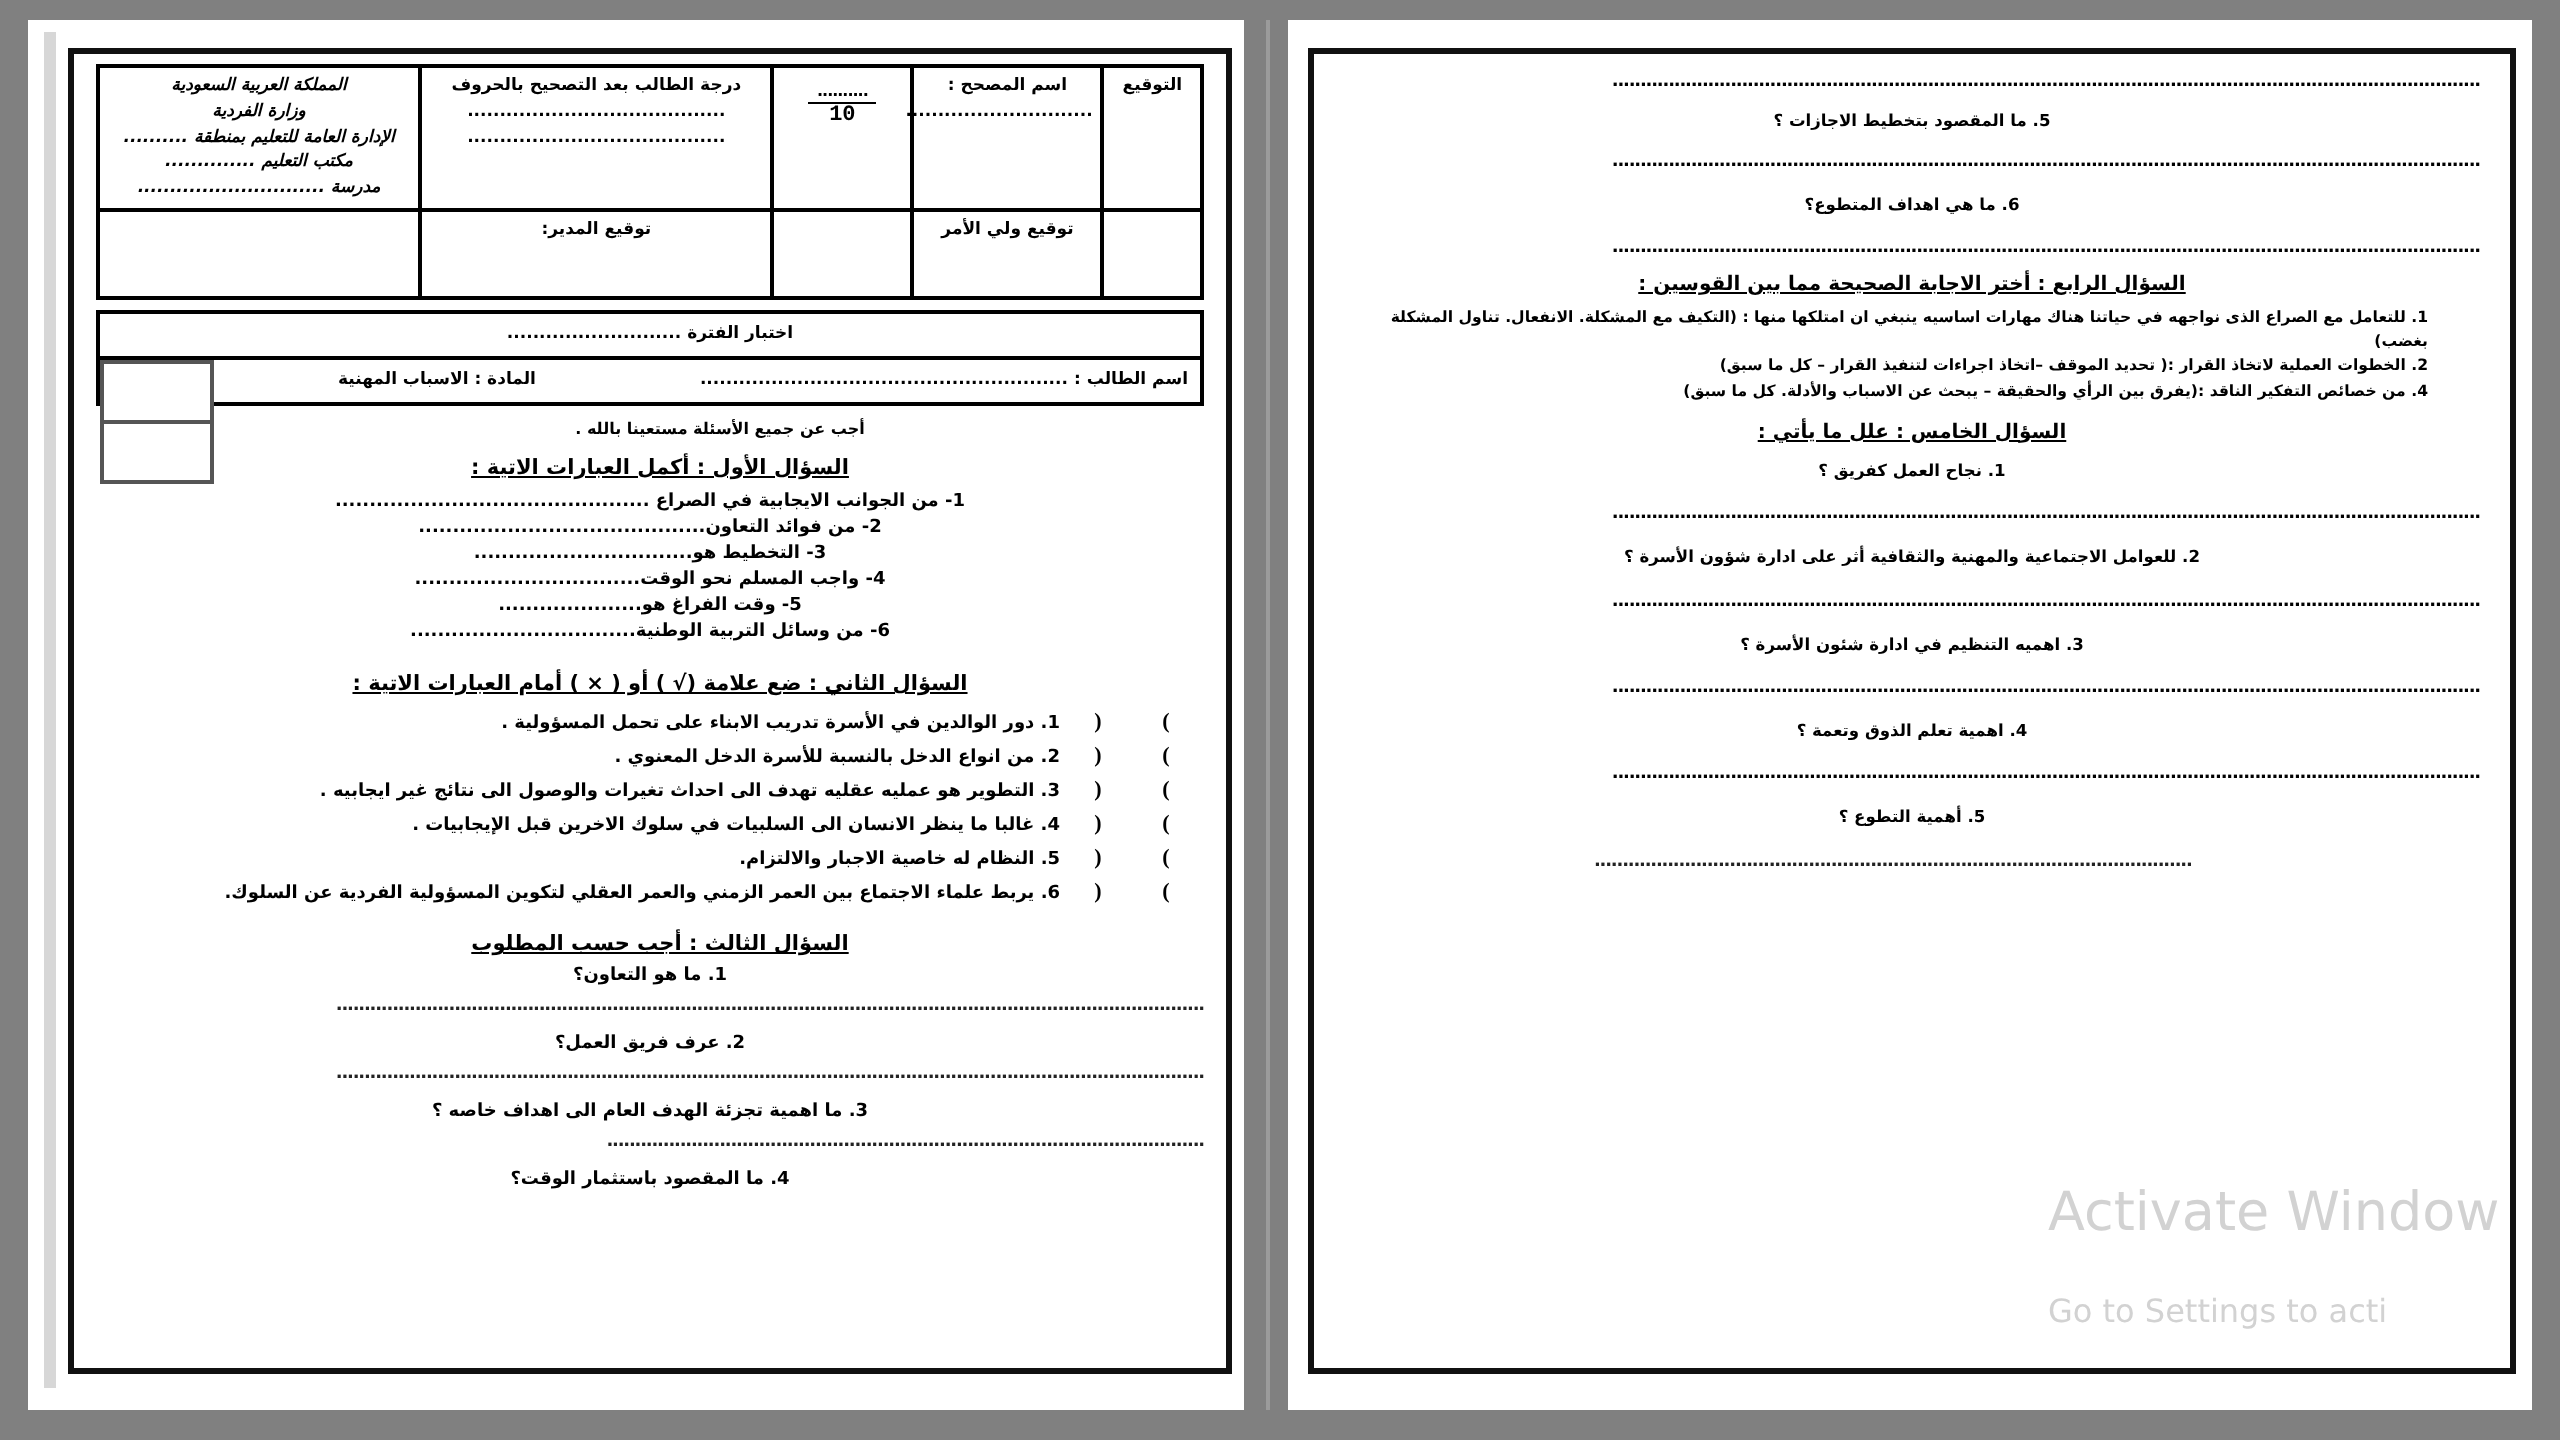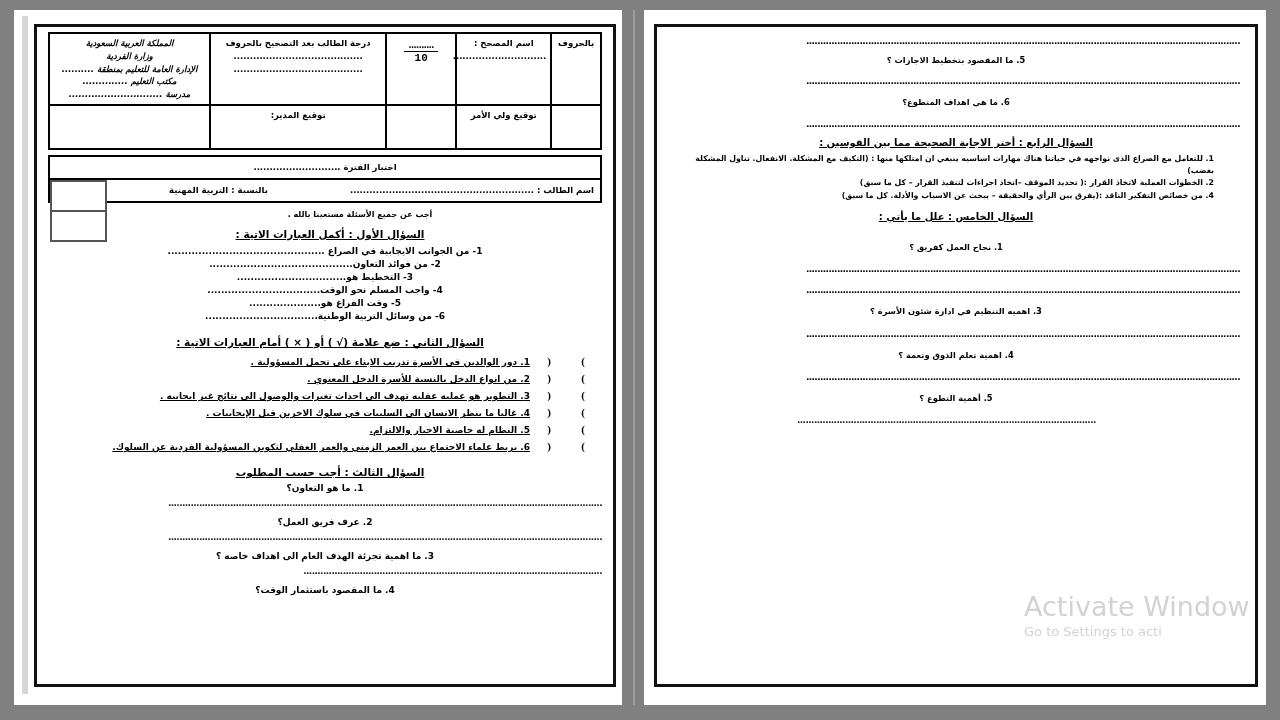--- a/index.html
+++ b/index.html
@@ -215,21 +215,20 @@
     align-items: baseline;
     font-size: 9px;
     font-weight: bold;
     line-height: 1.55;
     justify-content: flex-start;
   }
   .tf-text {
     flex: 1;
     text-align: right;
     padding-right: 4px;
-    text-decoration: underline;
   }
   .tf-paren {
     width: 30px;
     text-align: center;
     font-family: "Liberation Serif", serif;
     font-size: 11px;
     flex: none;
   }
   .tf-paren2 {
     width: 38px;
@@ -272,36 +271,36 @@
   .watermark {
     position: absolute;
     left: 1024px;
     top: 592px;
     color: #d2d2d2;
     font-family: "DejaVu Sans", sans-serif;
     white-space: nowrap;
     pointer-events: none;
   }
   .watermark .wm1 { font-size: 27px; line-height: 30px; }
-  .watermark .wm2 { font-size: 13px; line-height: 20px; }
+  .watermark .wm2 { font-size: 16px; line-height: 20px; margin-top: 24px; }
 </style>
 </head>
 <body>
 
 <div class="sheet page-left">
   <div class="sheet-shadow-strip" style="left:8px;top:6px;width:6px;height:678px;background:#d7d7d7;"></div>
   <div class="sheet-inner-border"></div>
 
   <div class="page-content" style="left:24px;top:18px;right:10px;bottom:22px;">
 
     <table class="hdr">
       <tbody>
           <tr>
         <td class="hdr-sig">
-          <span>بالحروف</span>
+          <span>التوقيع</span>
         </td>
         <td class="hdr-corr">
           <span>اسم المصحح :</span><br>
           <span class="dotline-inline">.............................</span>
         </td>
         <td class="hdr-mark">
           <span class="fraction">
             <span class="num">..........</span>
             <span class="den">10</span>
           </span>
@@ -341,21 +340,21 @@
           <span class="dots">...........................</span>
         </td>
       </tr>
       <tr>
         <td>
           <div class="three-col">
             <span>
               <span>اسم الطالب :</span>
               <span class="dots">.........................................................</span>
             </span>
-            <span>بالنسبة : التربية المهنية</span>
+            <span>المادة : الاسباب المهنية</span>
             <span>الصف :</span>
           </div>
         </td>
       </tr>
     </tbody>
       </table>
 
     <div class="marks-boxes">
       <div></div>
       <div></div>
@@ -434,23 +433,24 @@
     <p class="item-right" style="margin-top:10px;">6.  ما هي اهداف المتطوع؟</p>
     <p class="topdots" style="margin-top:10px;">..........................................................................................................................................................</p>
 
     <p class="q-head-right" style="margin-top:8px;">السؤال الرابع : أختر الاجابة الصحيحة مما بين القوسين :</p>
     <p class="item-mc">1.  للتعامل  مع الصراع الذى نواجهه في حياتنا هناك مهارات اساسيه ينبغي ان امتلكها منها : (التكيف مع المشكلة. الانفعال. تناول المشكلة بغضب)</p>
     <p class="item-mc">2.  الخطوات العملية لاتخاذ القرار :( تحديد الموقف –اتخاذ اجراءات لتنفيذ القرار – كل ما سبق)</p>
     <p class="item-mc">4.  من خصائص التفكير الناقد :(يفرق بين الرأي والحقيقة – يبحث عن الاسباب والأدلة. كل ما سبق)</p>
 
     <p class="q-head-right" style="margin-top:9px;">السؤال الخامس : علل ما يأتي :</p>
 
-    <p class="item-right" style="margin-top:19px;">1. نجاح العمل  كفريق ؟</p>
+    <p class="item-right" style="margin-top:7px;">1. نجاح العمل  كفريق ؟</p>
     <p class="topdots" style="margin-top:11px;">..........................................................................................................................................................</p>
 
+    <p class="item-right" style="margin-top:10px;">2. للعوامل الاجتماعية والمهنية والثقافية أثر على ادارة شؤون الأسرة ؟</p>
     <p class="topdots" style="margin-top:11px;">..........................................................................................................................................................</p>
 
     <p class="item-right" style="margin-top:10px;">3. اهميه التنظيم في ادارة شئون الأسرة ؟</p>
     <p class="topdots" style="margin-top:11px;">..........................................................................................................................................................</p>
 
     <p class="item-right" style="margin-top:10px;">4.   اهمية تعلم الذوق وتعمة ؟</p>
     <p class="topdots" style="margin-top:11px;">..........................................................................................................................................................</p>
 
     <p class="item-right" style="margin-top:10px;">5. أهمية التطوع ؟</p>
     <p class="ans-line short" style="margin-top:11px;">..........................................................................................................</p>

